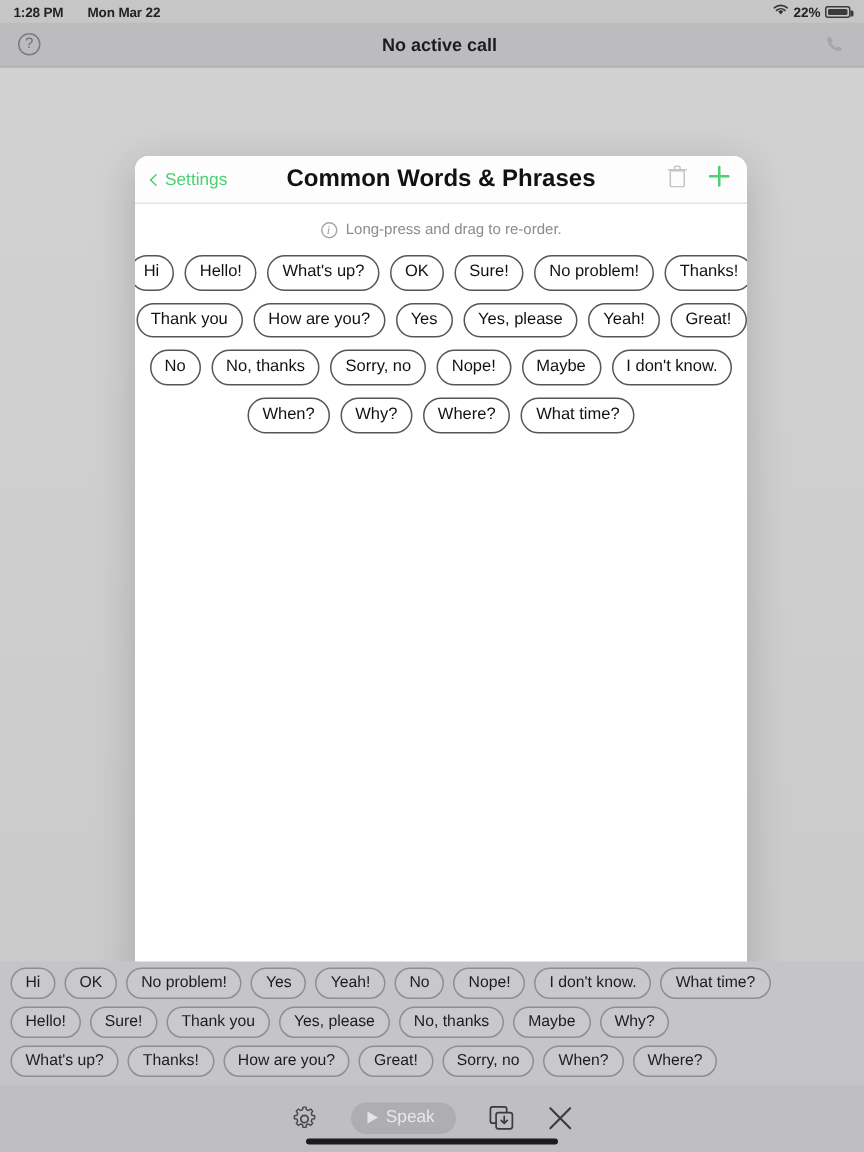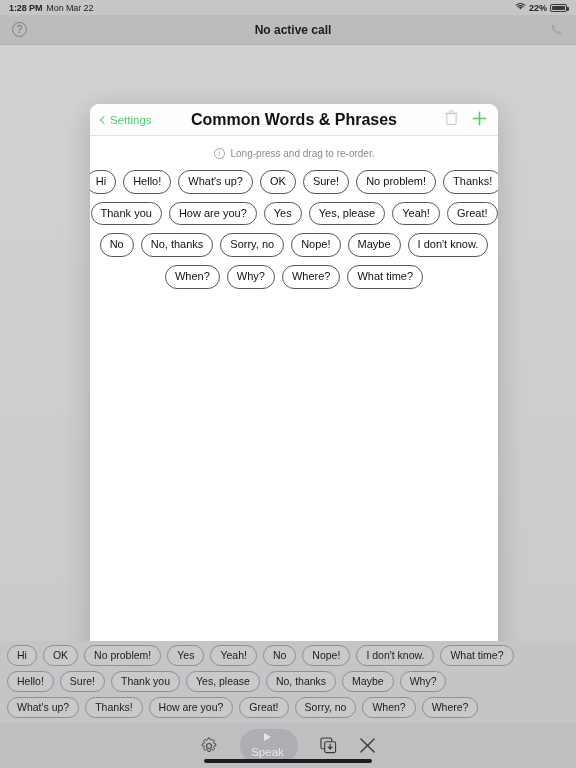--- a/index.html
+++ b/index.html
@@ -17,24 +17,24 @@
 
   
   .statusbar {
     height: 15px;
     display: flex; align-items: center;
     padding: 0 9px;
     font-size: 9px;
     color: #222;
     background: #c6c6c6;
   }
-  .sb-left { display: flex; align-items: center; gap: 4px; }
+  .sb-left { display: flex; align-items: center; gap: 16px; }
   .sb-right { margin-left: auto; display: flex; align-items: center; gap: 3px; }
   .sb-time { font-weight: 600; letter-spacing: -0.1px; }
-  .sb-date { font-weight: 400; letter-spacing: -0.1px; }
+  .sb-date { font-weight: 700; letter-spacing: -0.1px; }
   .sb-pct { font-weight: 600; font-size: 9px; }
   .wifi-glyph { font-size: 9px; line-height: 1; position: relative; top: 0px; }
   .battery {
     width: 17px; height: 8px;
     border: 1px solid #3a3a3a; border-radius: 2px;
     position: relative; display:inline-block;
   }
   .battery::after {
     content:""; position:absolute; right:-3px; top:2px;
     width:2px; height:4px; background:#3a3a3a; border-radius:0 1px 1px 0;
@@ -154,21 +154,21 @@
   .toolbar {
     position:absolute; left:0; right:0; bottom:0; height:45px;
     background:#bfbfc1;
     display:flex; align-items:center; justify-content:center;
     gap: 22px;
   }
   .gear { color:#4a4a4e; display:flex;align-items:center;}
   .speak-btn {
     background:#aeaeb2; color:#e8e8ea;
     border-radius:999px; padding:4px 14px 5px 11px;
-    font-size:11.5px; display:flex; align-items:center; gap:5px;flex-direction:column;
+    font-size:11.5px; display:flex; align-items:center; gap:5px;
   }
   .play-tri {
     width:0;height:0;
     border-left: 7px solid #e4e4e6;
     border-top: 4.5px solid transparent;
     border-bottom: 4.5px solid transparent;
   }
   .save-icon, .close-icon { color:#3b3b3f; display:flex; align-items:center; }
   .home-indicator {
     position:absolute; bottom:5px; left:50%; transform:translateX(-50%);

